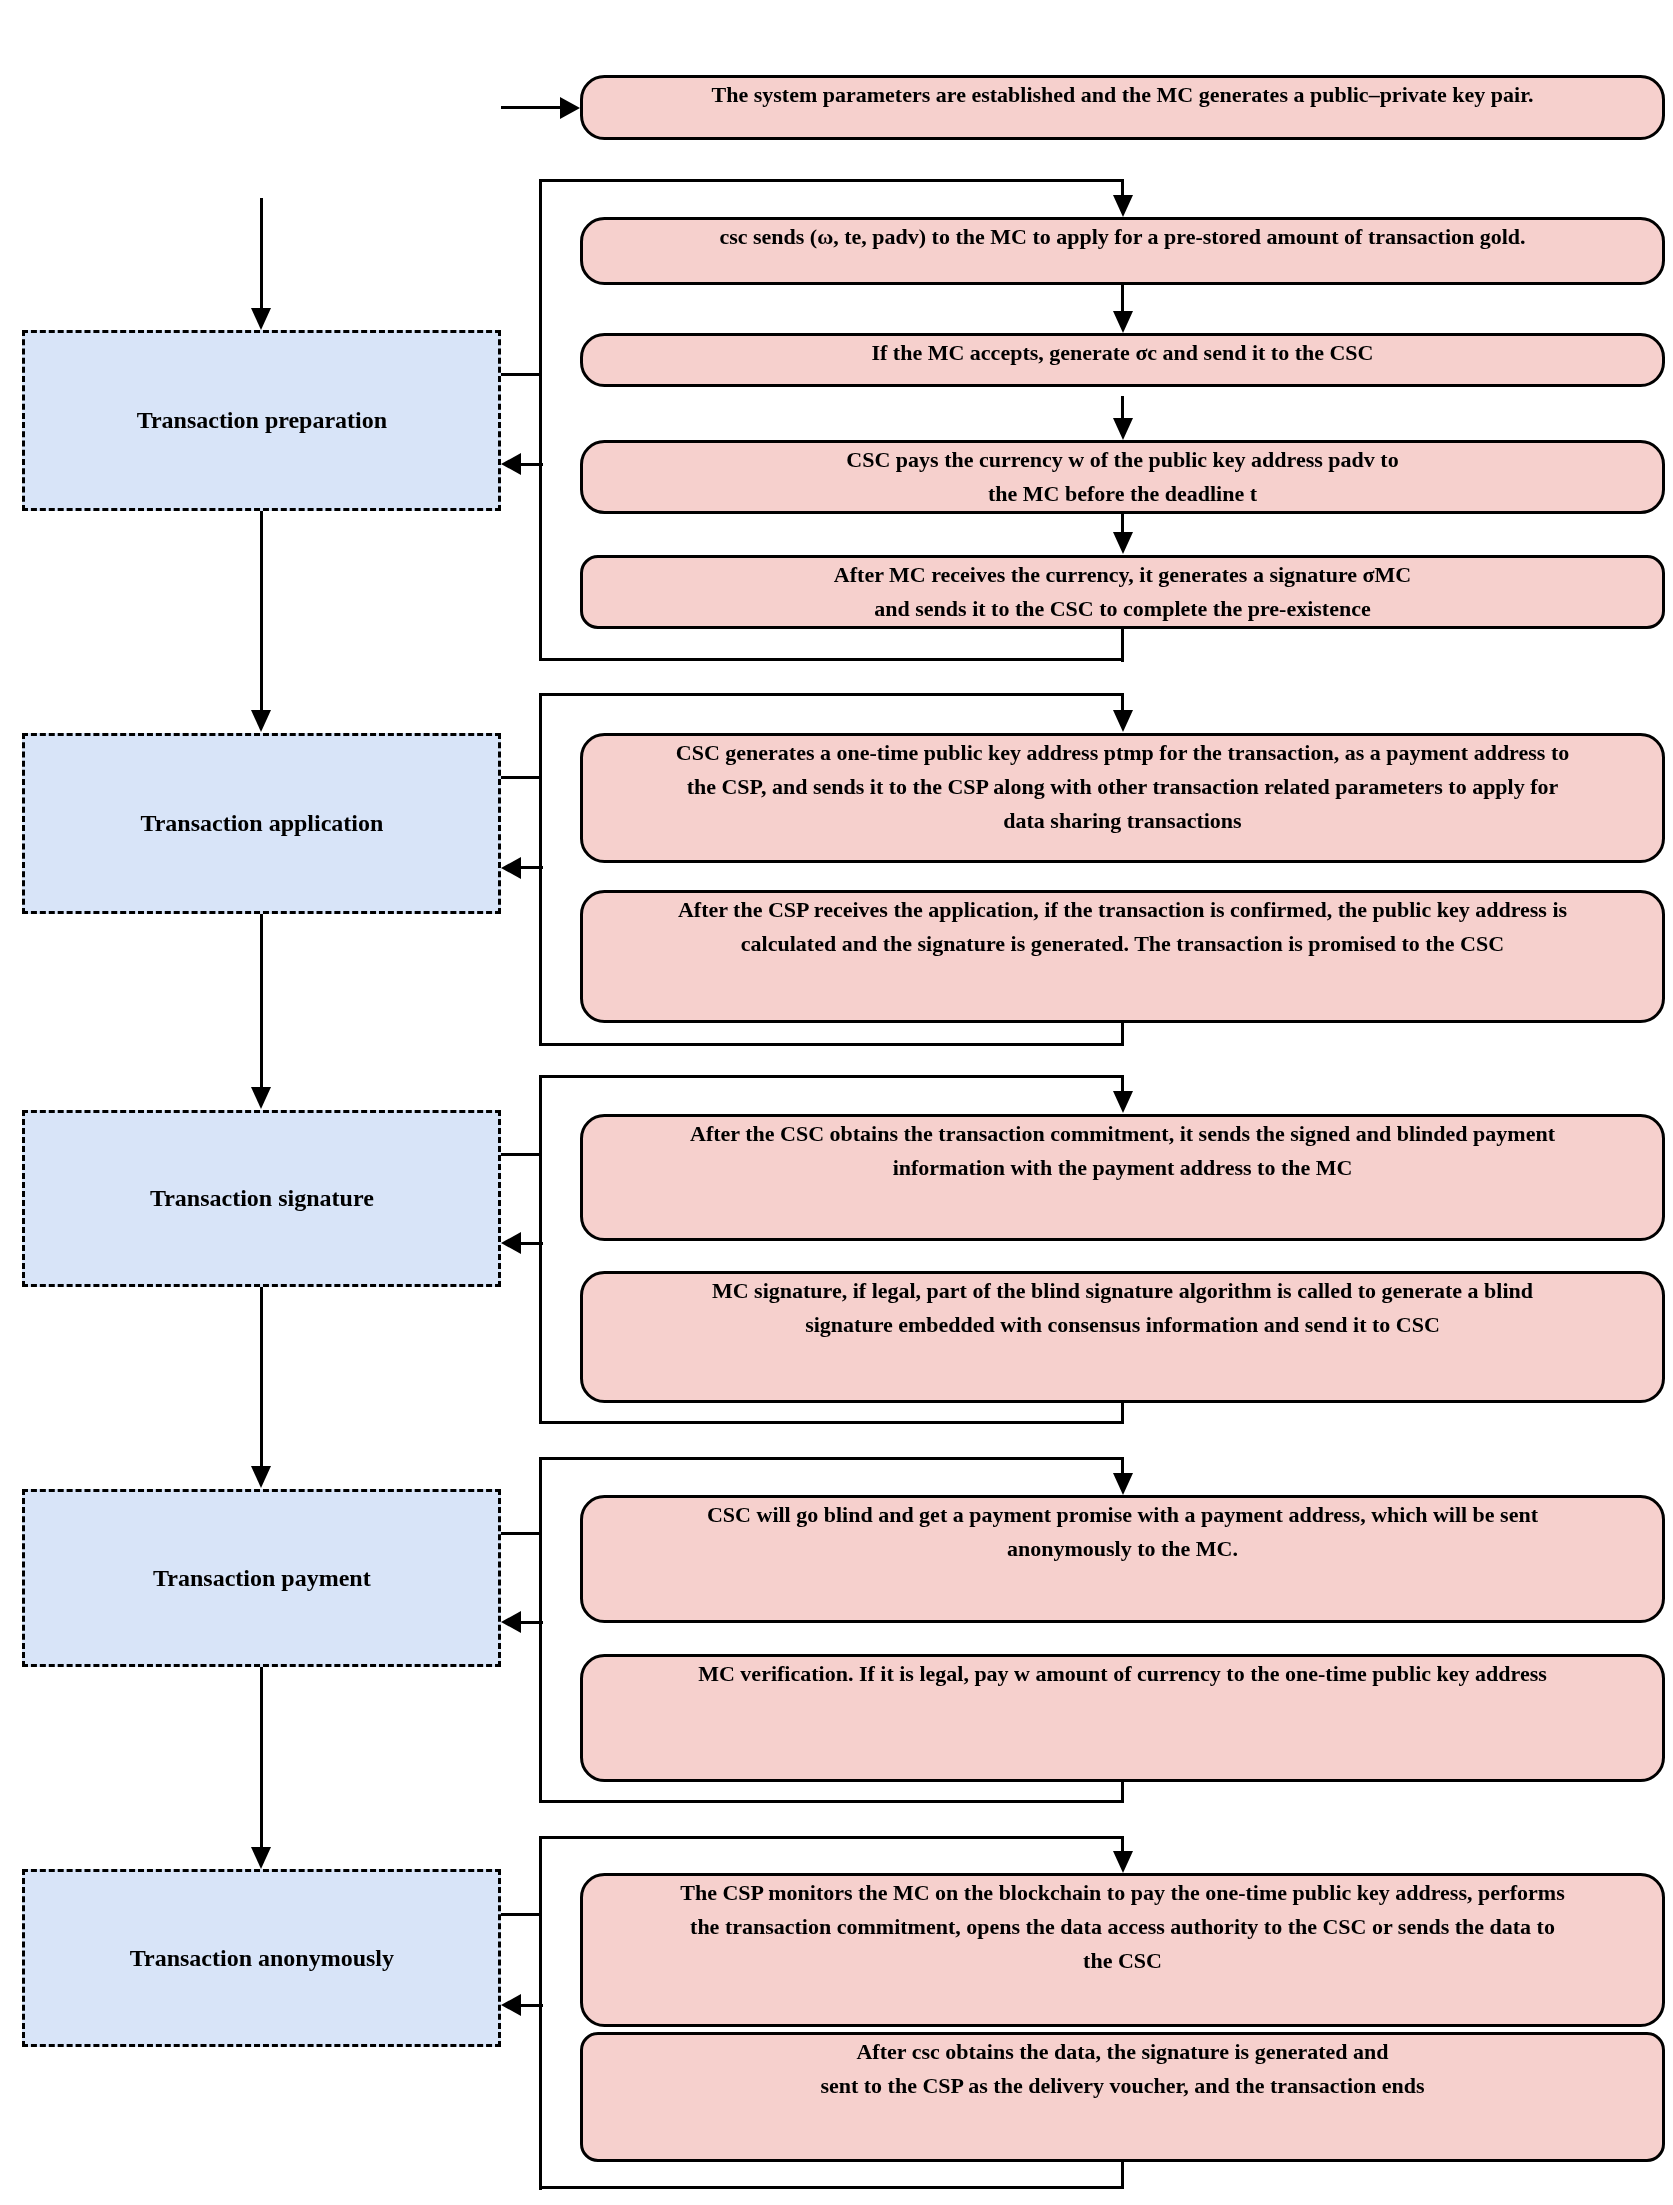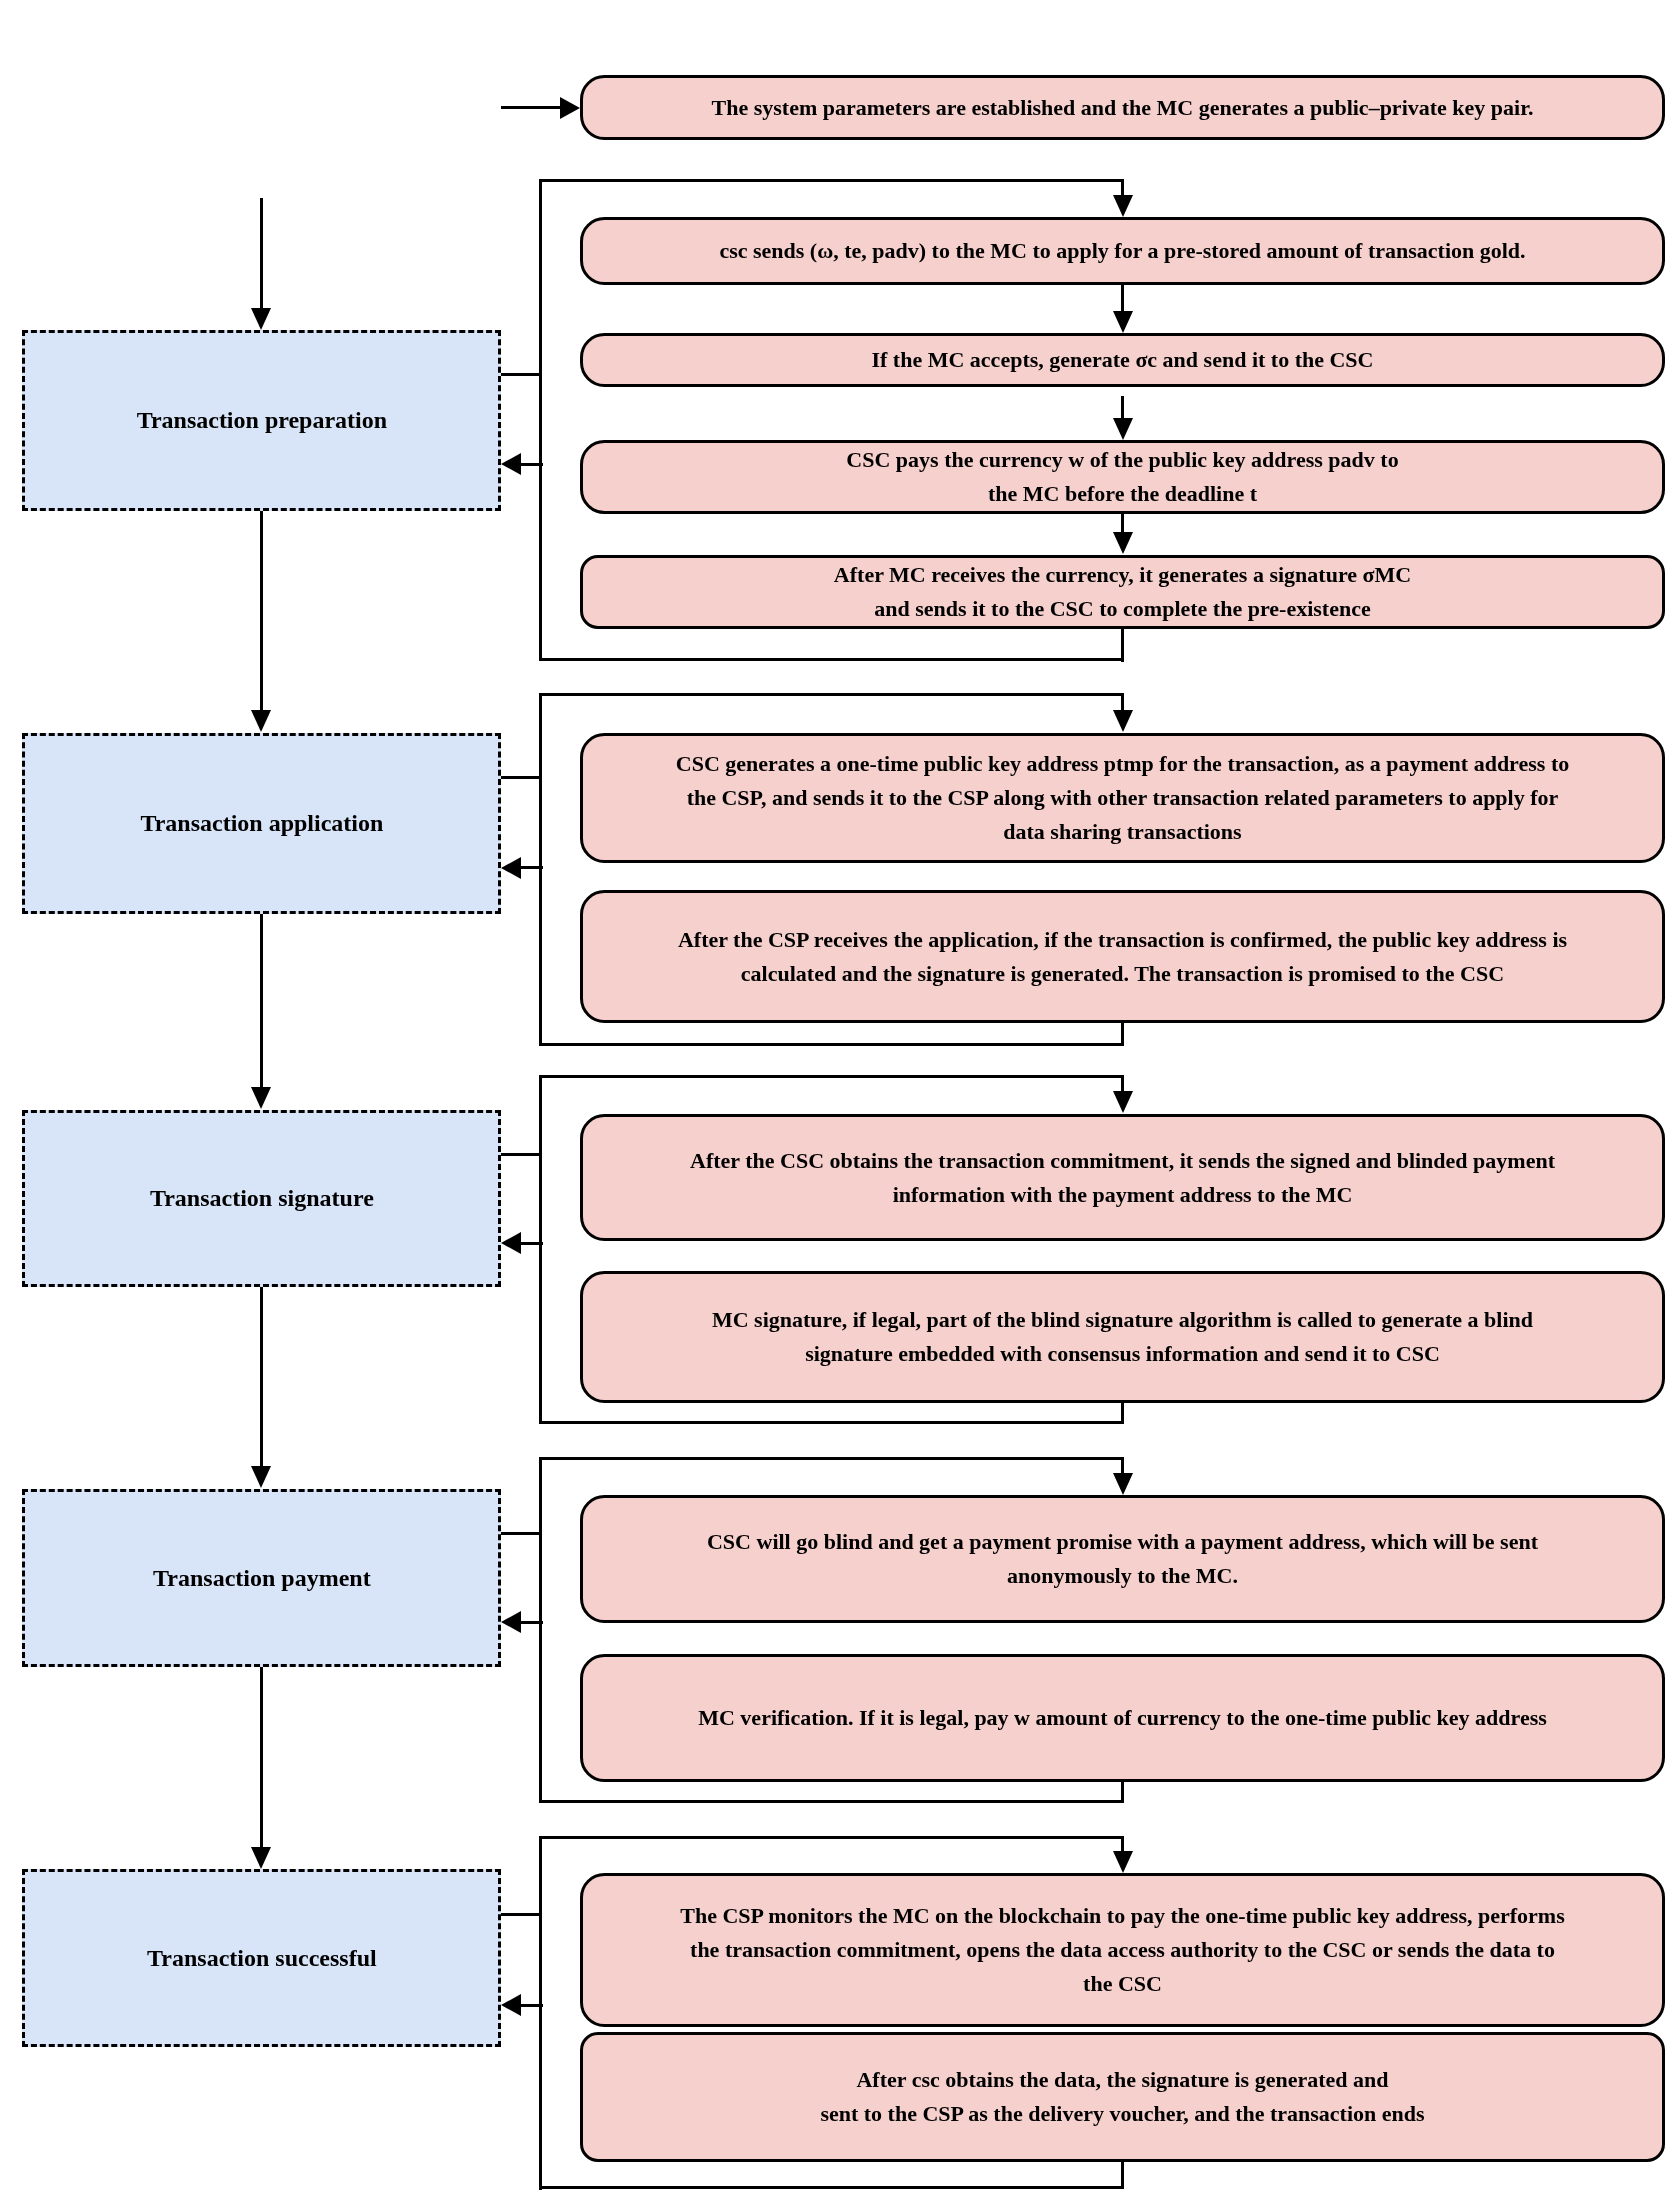--- a/index.html
+++ b/index.html
@@ -28,21 +28,20 @@
   }
   .step{
     position:absolute;
     left:580px;
     width:1085px;
     background:#f6d0cd;
     border:3.6px solid #000000;
     border-radius:24.4px;
     box-sizing:border-box;
     display:flex;
-    align-items:center;
     justify-content:center;
     text-align:center;
     font-weight:bold;
     font-size:22px;
     line-height:34px;
     color:#000;
     padding:0 19.3px;
   }
   .step .txt, .stage .txt{ white-space:pre-line; }
   .h{ position:absolute; height:3.1px; background:#000; }
@@ -77,21 +76,21 @@
   <div class="stage" style="top:1110px;height:177px;">
     <span class="txt">Transaction signature</span>
   </div>
   <div class="stage" style="top:733px;height:181px;">
     <span class="txt">Transaction application</span>
   </div>
   <div class="stage" style="top:1489px;height:178px;">
     <span class="txt">Transaction payment</span>
   </div>
   <div class="stage" style="top:1869px;height:178px;">
-    <span class="txt">Transaction successful</span>
+    <span class="txt">Transaction anonymously</span>
   </div>
 
   <div class="step" style="top:75px;height:65px;">
     <span class="txt">The system parameters are established and the MC generates a public–private key pair.</span>
   </div>
   <div class="step" style="top:217px;height:68px;">
     <span class="txt">csc sends (ω, te, padv) to the MC to apply for a pre-stored amount of transaction gold.</span>
   </div>
   <div class="step" style="top:333px;height:54px;">
     <span class="txt">If the MC accepts, generate σc and send it to the CSC</span>

